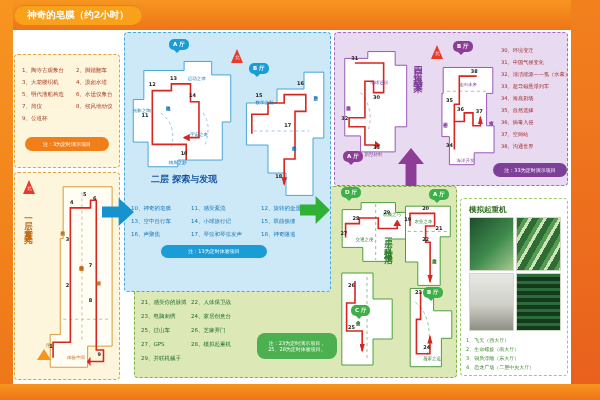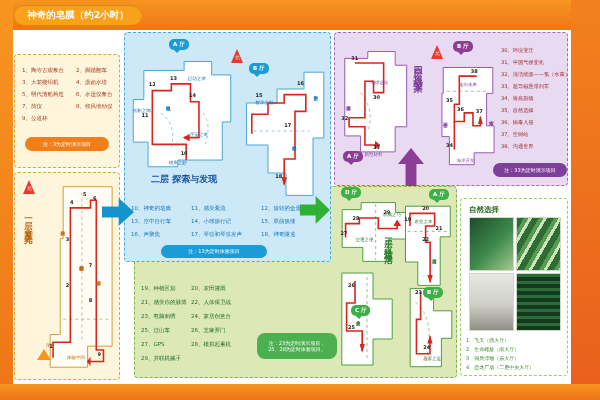--- a/index.html
+++ b/index.html
@@ -221,21 +221,21 @@
         <span class="pt" style="left: 40%; top: 11%;">4</span>
         <span class="pt" style="left: 58%; top: 7%;">5</span>
         <span class="pt" style="left: 72%; top: 9%;">6</span>
         <span class="pt" style="left: 66%; top: 44%;">7</span>
         <span class="pt" style="left: 66%; top: 62%;">8</span>
         <span class="pt" style="left: 78%; top: 90%;">9</span>
       </div>
     <div class="fat-arrow ar-tri-up" style="left:22px;top:176px;width:14px;height:11px;background:#f7941e;"></div>
   </div>
 
-  <div class="panel p-blue" style="left:124px;top:32px;width:207px;height:230px;">
+  <div class="panel p-blue" style="left:124px;top:32px;width:207px;height:260px;">
     <div class="mapfrag" style="left:4px;top:24px;width:106px;height:112px;">
       <svg viewBox="0 0 100 100" preserveAspectRatio="none">
         <polygon points="4,38 14,38 14,12 52,12 52,4 78,4 78,16 96,16 96,58 88,58 88,92 46,92 46,98 18,98 18,76 4,76" fill="#ffffff" stroke="#4aa6d4" vector-effect="non-scaling-stroke"></polygon>
         <path d="M30,50 Q45,60 40,80" fill="none" stroke="#9cc7e0" stroke-dasharray="3,3" vector-effect="non-scaling-stroke"></path>
         <path d="M70,50 Q78,60 72,78" fill="none" stroke="#9cc7e0" stroke-dasharray="3,3" vector-effect="non-scaling-stroke"></path>
         <defs>
             <marker id="ar2l" viewBox="0 0 10 10" refX="8" refY="5" markerWidth="4.5" markerHeight="4.5" orient="auto">
               <path d="M0,0L10,5L0,10z" fill="#d7261d"></path>
             </marker>
           </defs>
@@ -353,21 +353,21 @@
         <div class="li">36、病毒入侵</div>
         <div class="li">37、空间站</div>
         <div class="li">38、沟通世界</div>
       </div>
     <div class="pill pill-purple" style="left:158px;top:130px;width:74px;height:14px;">
       <span>注：33为定时演示项目</span>
     </div>
   </div>
 
   <div class="panel p-white" style="left:460px;top:198px;width:108px;height:178px;">
-    <div class="sec-title" style="left:8px;top:6px;font-size:7.5px;color:#2e6b1f;">自然选择</div>
+    <div class="sec-title" style="left:8px;top:6px;font-size:7.5px;color:#2e6b1f;">模拟起重机</div>
     <div class="photos" style="left:8px;top:18px;width:92px;">
       <div class="ph ph1"></div>
       <div class="ph ph2"></div>
       <div class="ph ph3"></div>
       <div class="ph ph4"></div>
     </div>
     <div class="caps" style="left:5px;top:138px;width:100px;">
         <div class="li">1、飞天（西大厅）</div>
         <div class="li">2、生命螺旋（南大厅）</div>
         <div class="li">3、铜质浮雕（东大厅）</div>

